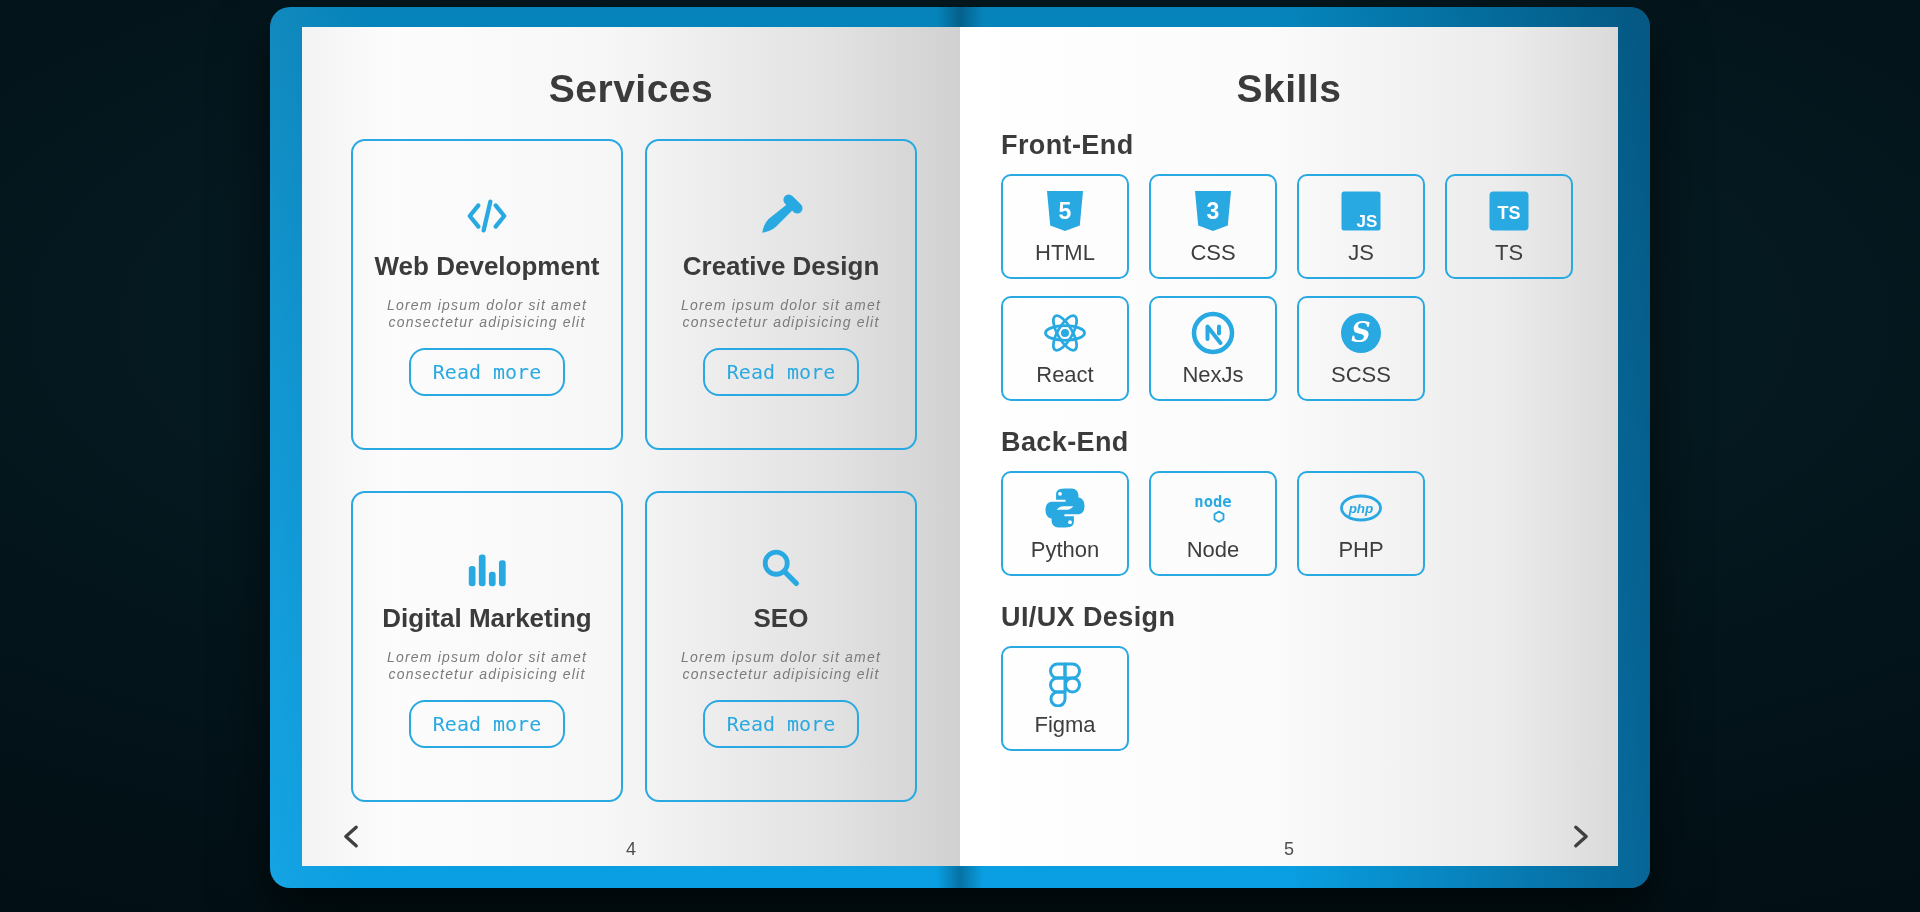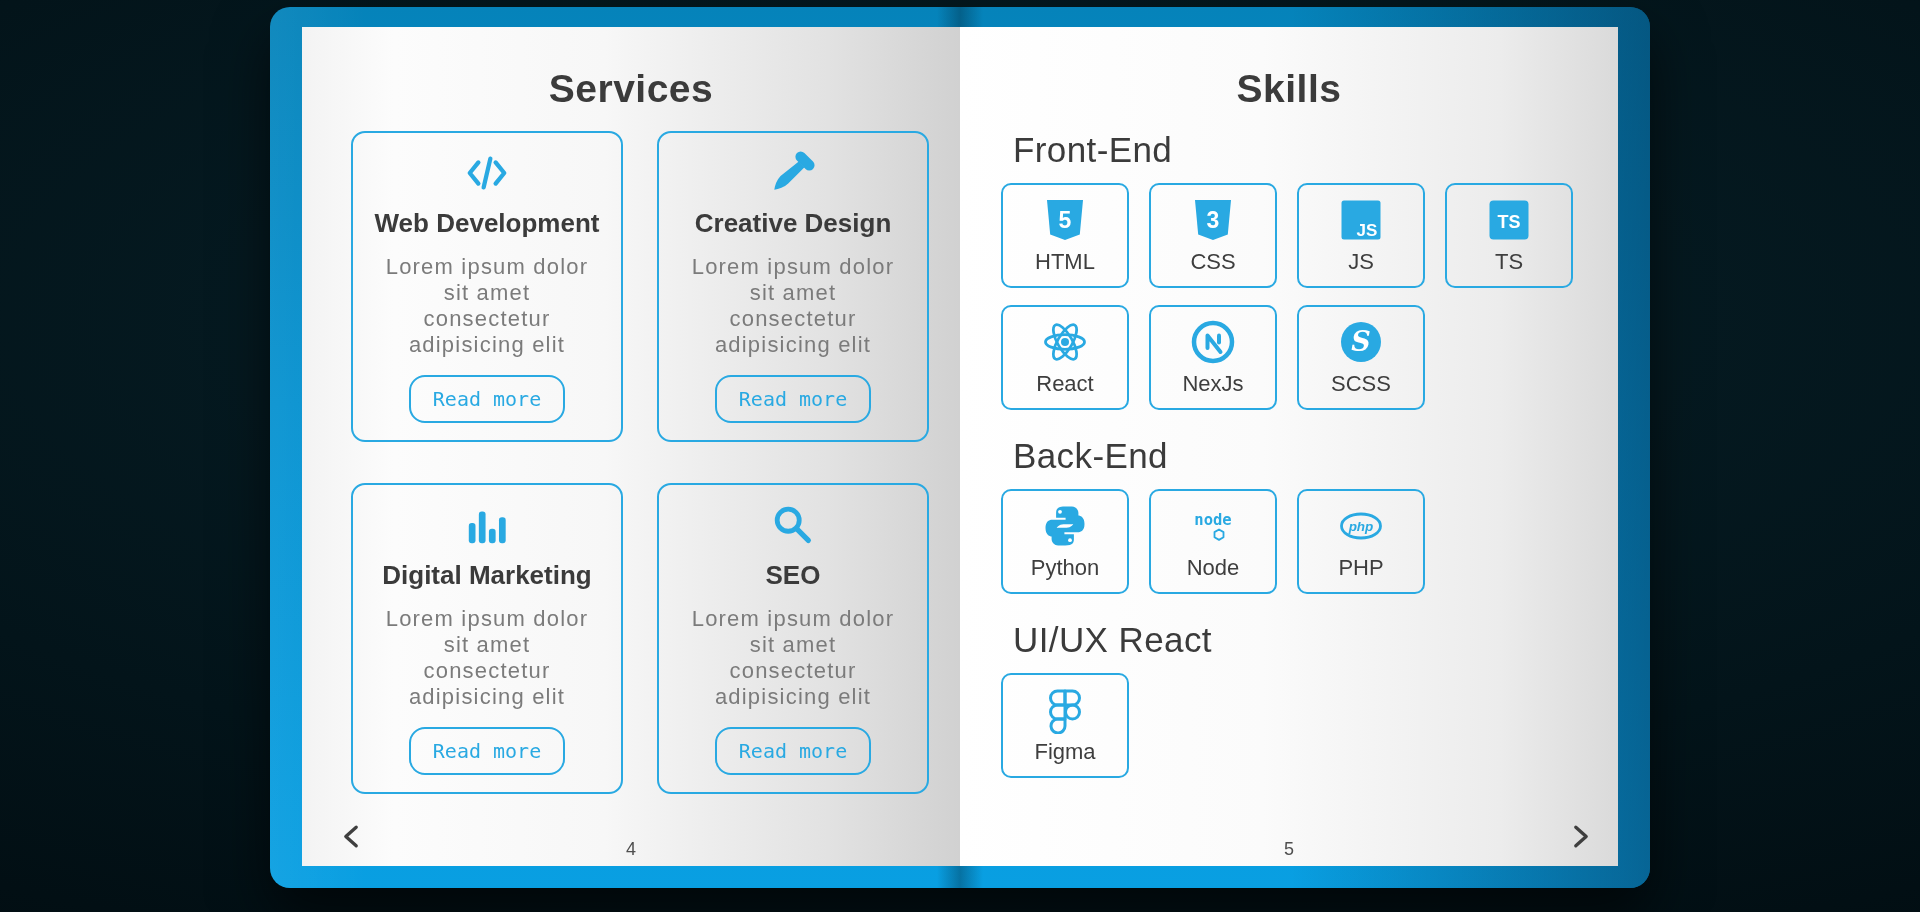--- a/index.html
+++ b/index.html
@@ -26,37 +26,37 @@
   }
   .pages{ position:absolute; left:32px; right:32px; top:20px; bottom:22px; display:flex; z-index:2; }
   .page{ flex:1 1 50%; position:relative; }
   .page-left{  background:linear-gradient(to right,#f3f3f3 0%,#fcfcfc 14%,#f7f7f7 46%,#e2e2e2 80%,#d1d1d1 100%); }
   .page-right{ background:linear-gradient(to right,#ffffff 0%,#fbfbfb 46%,#ececec 82%,#dadada 100%);padding-left:47px; }
 
   .page-title{ position:absolute; top:40px; left:0; width:100%; text-align:center;
     font-size:39px; font-weight:800; color:var(--heading); letter-spacing:.5px; }
 
   
-  .cards-grid{ position:absolute; top:104px; left:49px;
-    display:grid; grid-template-columns:272px 272px; grid-auto-rows:311px; gap:41px 34px; }
+  .cards-grid{ position:absolute; top:112px; left:49px;
+    display:grid; grid-template-columns:272px 272px; grid-auto-rows:311px; gap:41px 22px; }
   .card{ border:2px solid var(--accent); border-radius:14px;
     display:flex; flex-direction:column; align-items:center; justify-content:center;
     padding:10px 14px; background:transparent; }
   .card-icon{ width:48px; height:46px; color:var(--accent); margin-bottom:12px; }
   .card-icon svg{ width:100%; height:100%; display:block; }
   .card-title{ font-size:26px; font-weight:800; color:var(--heading); margin-bottom:15px; text-align:center; }
-  .card-body{ width:208px; font-size:22px; line-height:1.18; letter-spacing:1.2px;
-    color:var(--body-gray); text-align:center; margin-bottom:17px; }
+  .card-body{ width:208px; font-size:14px; line-height:1.18; letter-spacing:1.2px;
+    color:var(--body-gray); text-align:center; margin-bottom:17px;font-style:italic; }
   .card-button{ font-family:"DejaVu Sans Mono", monospace; font-size:20px; color:var(--accent);
     background:transparent; border:2px solid var(--accent); border-radius:16px;
     padding:10px 22px; cursor:pointer; }
 
   
   .skills-area{ position:absolute; top:103px; left:41px; width:600px; }
-  .section-heading{ font-size:35px; font-weight:400; color:var(--heading); margin:0 0 13px 12px; letter-spacing:.4px; }
+  .section-heading{ font-size:27px; font-weight:700; color:var(--heading); margin:0 0 13px 0; letter-spacing:.4px; }
   .tiles{ display:flex; flex-wrap:wrap; gap:17px 20px; width:600px; margin:0 0 26px 0; }
   .tile{ width:128px; height:105px; border:2px solid var(--accent); border-radius:10px;
     display:flex; flex-direction:column; align-items:center; justify-content:center; gap:5px; background:transparent; }
   .tile-icon{ width:48px; height:48px; color:var(--accent); }
   .tile-icon svg{ width:100%; height:100%; display:block; }
   .tile-label{ font-size:22px; color:#3e3e3e; }
 
   
   .page-number{ position:absolute; bottom:6px; left:0; width:100%; text-align:center;
     font-size:18px; color:#4f4f4f; }
@@ -249,21 +249,21 @@
                     <ellipse cx="24" cy="24" rx="19.5" ry="12" stroke="currentColor" fill="none" stroke-linecap="round" stroke-linejoin="round" stroke-width="2.8"></ellipse>
                     <text x="24" y="29" text-anchor="middle" font-size="13.5" font-weight="bold" font-style="italic" fill="currentColor" font-family="Liberation Sans, sans-serif">php</text>
                   </svg>
                 </span>
     <div class="tile-label">PHP</div>
   </div>
 </div>
   </div>
 
   <div>
-    <h2 class="section-heading">UI/UX React</h2>
+    <h2 class="section-heading">UI/UX Design</h2>
     <div class="tiles">
   <div class="tile">
     <span class="tile-icon">
                   <svg viewBox="0 0 48 48">
                     <g stroke="currentColor" fill="none" stroke-linecap="round" stroke-linejoin="round" stroke-width="3">
                       <path d="M24 5 h-7.5 a7 7 0 0 0 0 14 h7.5 z"></path>
                       <path d="M24 5 h7.5 a7 7 0 0 1 0 14 h-7.5 z"></path>
                       <path d="M24 19 h-7.5 a7 7 0 0 0 0 14 h7.5 z"></path>
                       <circle cx="31.5" cy="26" r="7"></circle>
                       <path d="M24 33 h-7.5 a7 7 0 1 0 7.5 7 z"></path>

